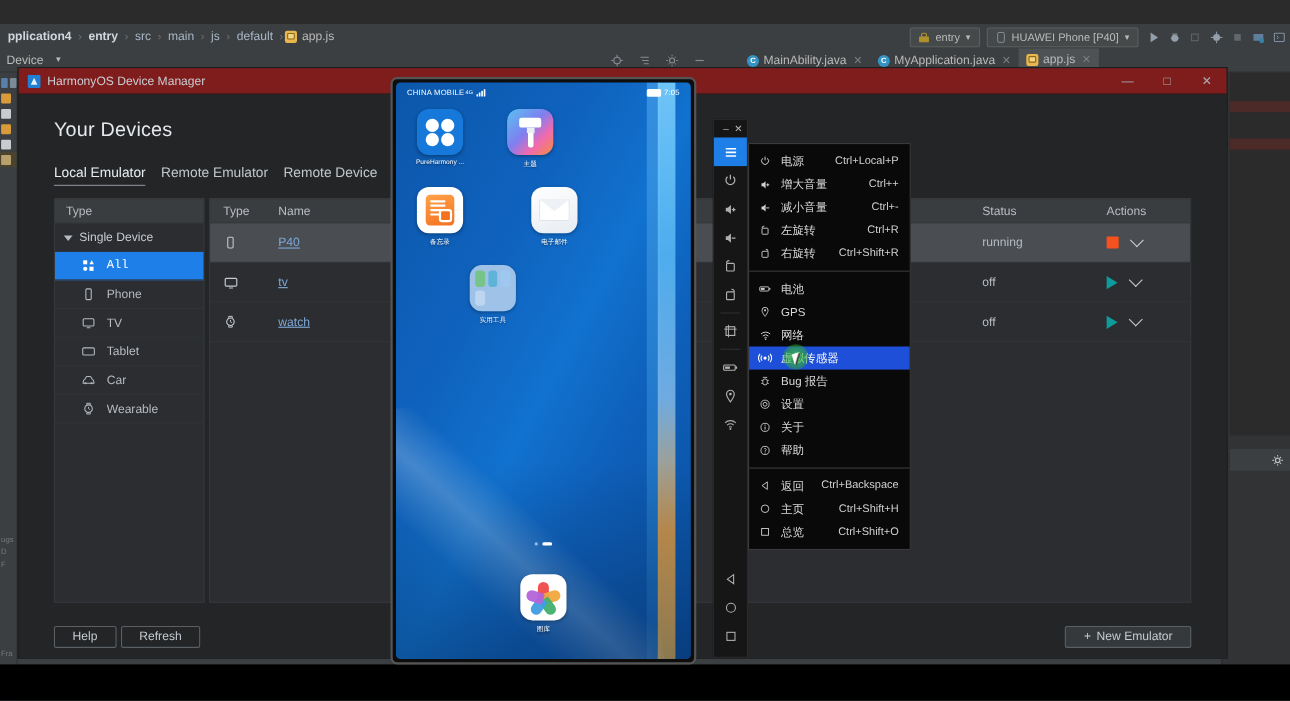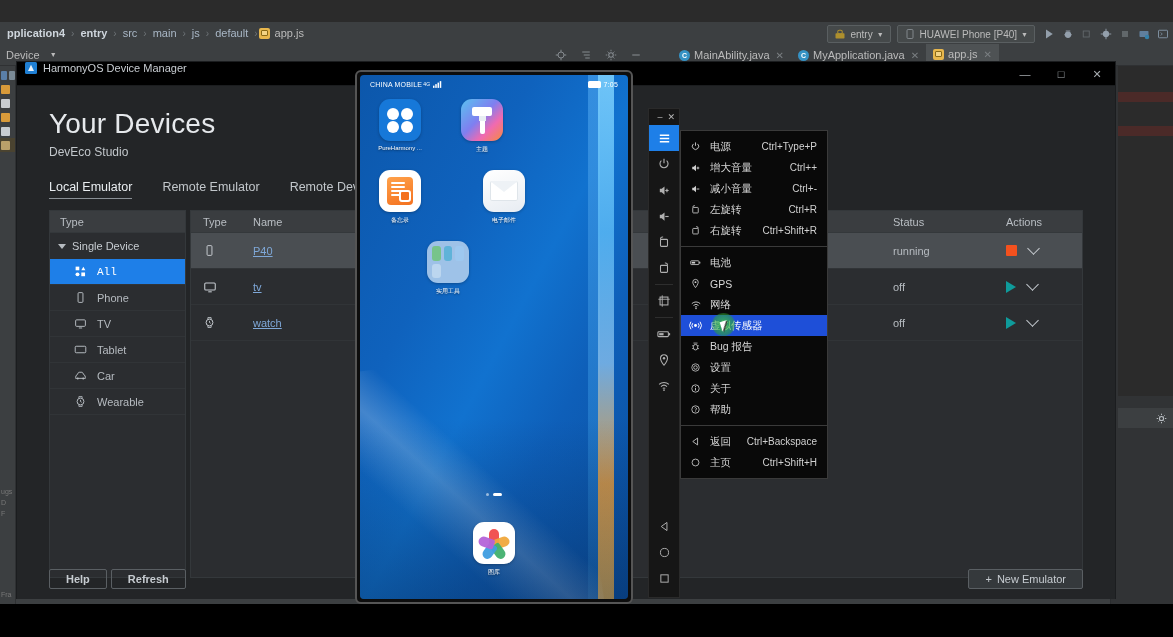--- a/index.html
+++ b/index.html
@@ -52,31 +52,31 @@
   .errband { position:absolute; left:1118px; width:55px; height:10px; background:#4b2a28; }
   .ide-rightgear { position:absolute; left:1118px; top:408px; width:55px; height:20px; background:#3c3f41;
      display:flex; align-items:center; justify-content:flex-end; padding-right:6px; }
 
   
   .ide-bottom { position:absolute; left:0; top:604px; width:1173px; height:33px; background:#000; }
 
   
   .dm { position:absolute; left:16px; top:61px; width:1100px; height:538px; background:#232527;
      border:1px solid #1b1d1f; }
-  .dm-title { height:24px; background:#000000; display:flex; align-items:flex-start; padding-left:8px;
+  .dm-title { height:24px; background:#7f1d1d; display:flex; align-items:center; padding-left:8px;
      border-bottom:1px solid #1b1d1f; }
   .dm-logo { width:12px; height:12px; margin-right:6px; }
   .dm-title-text { font-size:11px; color:#c8cdd2; }
   .dm-wc { margin-left:auto; display:flex; align-items:center; }
   .wc { width:36px; height:24px; display:flex; align-items:center; justify-content:center; color:#a6abaf; font-size:11px; }
 
   .dm-body { position:relative; height:513px; background:#232527; padding:22px 32px 0 32px; }
-  .dm-h1 { font-size:28px; color:#e6e9ec; font-weight:400; letter-spacing:.2px; }
+  .dm-h1 { font-size:18px; color:#e6e9ec; font-weight:400; letter-spacing:.2px; }
   .dm-h2 { font-size:12px; color:#c2c7cb; margin-top:5px; }
-  .dm-tabs { display:flex; gap:30px; margin-top:21px; }
+  .dm-tabs { display:flex; gap:14px; margin-top:21px; }
   .dm-tab { font-size:12.5px; color:#c2c7cb; padding-bottom:4px; }
   .dm-tab.active { color:#e9edf0; border-bottom:1px solid #8a9096; }
 
   .dm-panels { display:flex; margin-top:11px; gap:4px; height:368px; }
   .panel-left { width:137px; background:#2b2d30; border:1px solid #34383b; display:flex; flex-direction:column; }
   .ph { height:22px; background:#3a3d40; display:flex; align-items:center; padding-left:10px;
      font-size:11px; color:#b9bec3; border-bottom:1px solid #34383b; }
   .tree-group { height:26px; display:flex; align-items:center; padding-left:8px; font-size:11px; color:#c7ccd1; gap:6px; }
   .tri { width:0;height:0;border-left:4px solid transparent;border-right:4px solid transparent;border-top:5px solid #b6bbc0; }
   .tree-item { height:26px; display:flex; align-items:center; padding-left:24px; gap:10px;
@@ -99,21 +99,21 @@
   .c-actions { flex:1; display:flex; align-items:center; gap:12px; }
   .link { color:#7fa8d8; text-decoration:underline; }
   .sq-stop { width:11px; height:11px; background:#f4511e; border-radius:1px; }
   .tri-play { width:0;height:0;border-top:6px solid transparent;border-bottom:6px solid transparent;border-left:10px solid #0f9b9b; }
   .chev { width:9px; height:9px; border-right:1.6px solid #c8cdd2; border-bottom:1.6px solid #c8cdd2;
      transform:rotate(45deg); margin-top:-4px; }
 
   .dm-foot { position:absolute; left:32px; right:32px; bottom:10px; height:20px; display:flex; align-items:center; }
   .btn { border:1px solid #5a5f63; background:#35393c; color:#c6cbd0; font-size:11px; height:20px;
      padding:0 16px; display:flex; align-items:center; justify-content:center; border-radius:2px; }
-  .btn.plain { background:transparent;font-weight:bold; }
+  .btn.plain { background:transparent; }
   .btn-new { margin-left:auto; gap:5px; }
 
   
   .phone { position:absolute; left:355px; top:70px; width:278px; height:534px;
      background:#0d0d0d; border:2px solid #555; border-radius:6px; overflow:hidden; }
   .phone-screen { position:absolute; inset:3px; border-radius:4px; overflow:hidden;
      background:linear-gradient(118deg,#0c57ab 0%,#0f62bd 32%,#1172cf 52%,#0e5fb9 70%,#0a4e9e 100%); }
   .wall-stripe { position:absolute; right:14px; top:0; bottom:0; width:16px;
      background:linear-gradient(180deg,#7fd3ff 0%,#59b8f5 30%,#7fb8e8 55%,#f0a03a 78%,#f8b84a 100%); opacity:.85; }
   .wall-stripe2 { position:absolute; right:28px; top:0; bottom:0; width:12px;
@@ -346,21 +346,20 @@
       <span class="dm-title-text">HarmonyOS Device Manager</span>
       <div class="dm-wc">
         <span class="wc">—</span>
         <span class="wc">□</span>
         <span class="wc">✕</span>
       </div>
     </div>
 
     <div class="dm-body">
       <div class="dm-h1">Your Devices</div>
-      <div class="dm-h2">DevEco Studio</div>
 
       <div class="dm-tabs">
         <div class="dm-tab active">Local Emulator</div>
         <div class="dm-tab">Remote Emulator</div>
         <div class="dm-tab">Remote Device</div>
       </div>
 
       <div class="dm-panels">
 
         <div class="panel-left">
@@ -681,21 +680,21 @@
   <div class="menu">
 
     <div class="mi">
       <span class="mic">
         <svg width="11" height="11" viewBox="0 0 16 16">
             <path d="M5 4.2a4.6 4.6 0 1 0 6 0" fill="none" stroke="#d0d0d0" stroke-width="1.3"></path>
             <path d="M8 2v5" stroke="#d0d0d0" stroke-width="1.3"></path>
           </svg>
       </span>
       <span class="mlb">电源</span>
-      <span class="msc">Ctrl+Type+P</span>
+      <span class="msc">Ctrl+Local+P</span>
     </div>
 
     <div class="mi">
       <span class="mic">
         <svg width="12" height="12" viewBox="0 0 16 16">
             <path d="M3 6.2h2L8 3.6v8.8L5 9.8H3z" fill="#d0d0d0"></path>
             <path d="M10.6 6.2v3.6M12.4 8h-3.6" stroke="#d0d0d0" stroke-width="1.2"></path>
           </svg>
       </span>
       <span class="mlb">增大音量</span>
@@ -843,18 +842,27 @@
     <div class="mi">
       <span class="mic">
         <svg width="11" height="11" viewBox="0 0 16 16">
             <circle cx="8" cy="8" r="5" fill="none" stroke="#d0d0d0" stroke-width="1.2"></circle>
           </svg>
       </span>
       <span class="mlb">主页</span>
       <span class="msc">Ctrl+Shift+H</span>
     </div>
 
+    <div class="mi">
+      <span class="mic">
+        <svg width="11" height="11" viewBox="0 0 16 16">
+            <rect x="3.5" y="3.5" width="9" height="9" fill="none" stroke="#d0d0d0" stroke-width="1.2"></rect>
+          </svg>
+      </span>
+      <span class="mlb">总览</span>
+      <span class="msc">Ctrl+Shift+O</span>
+    </div>
   </div>
 
   <div class="cursor-blob"></div>
   <div class="cursor-arrow"></div>
 
 </div>
 
 </body></html>

